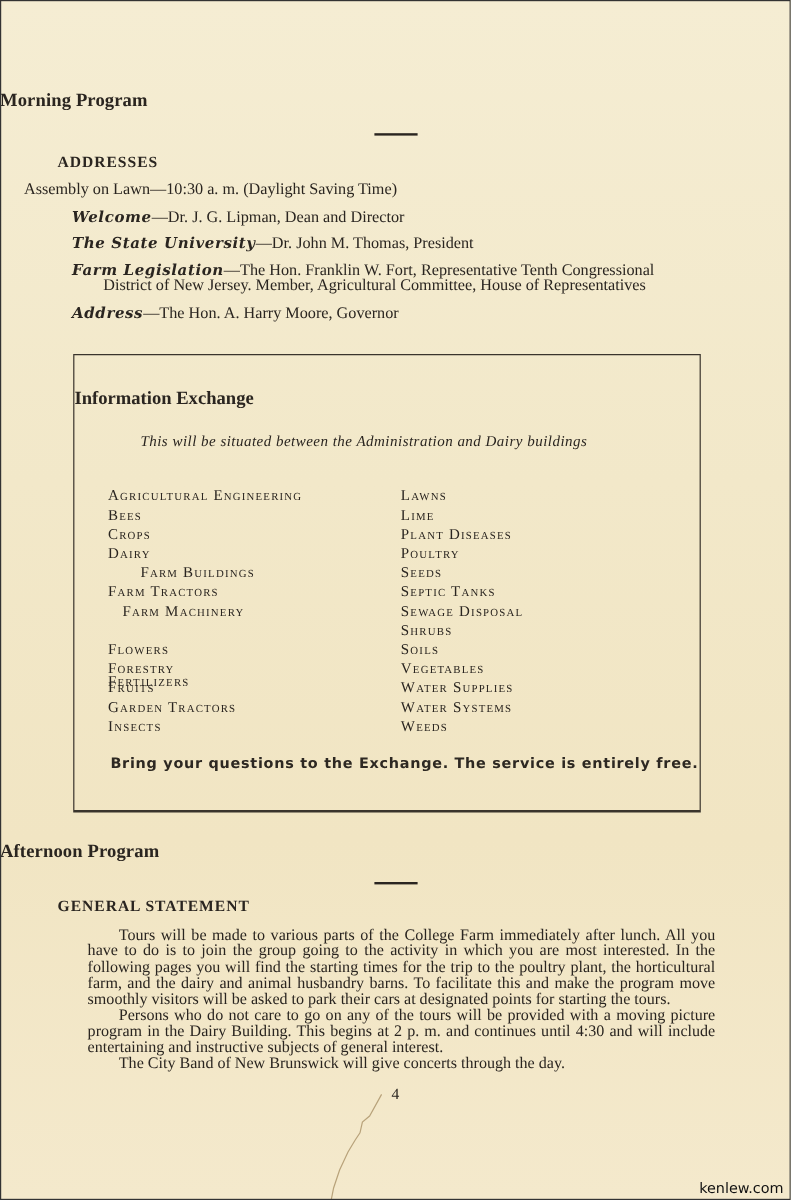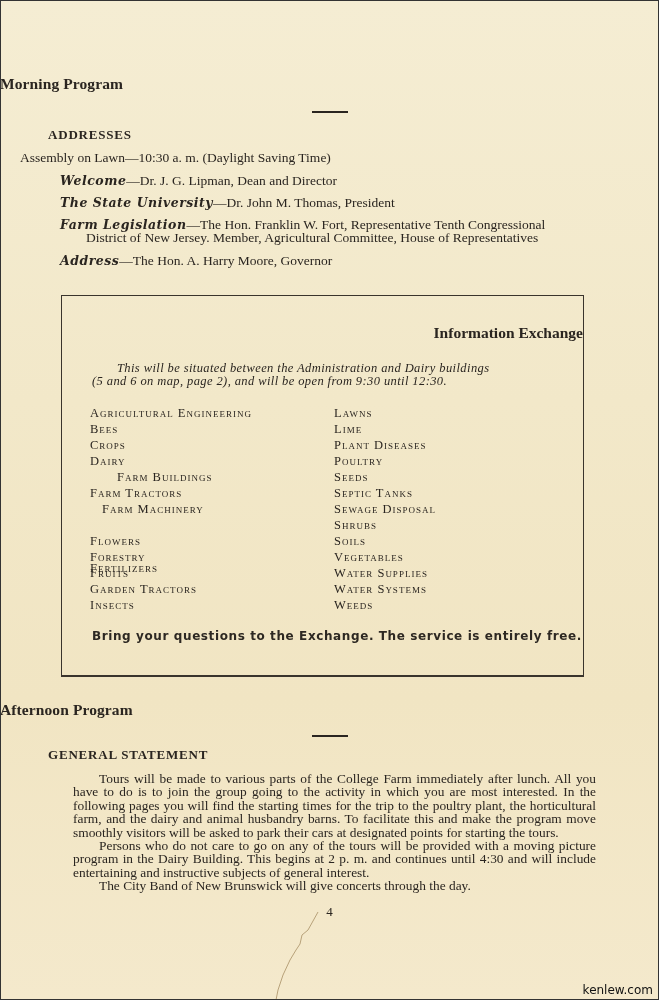--- a/index.html
+++ b/index.html
@@ -18,21 +18,21 @@
   .h-main { font-weight: bold; font-size: 15.5px; letter-spacing: 0.1px; }
   .rule { position: absolute; height: 2px; background: #2a2520; width: 36px; }
   .h-caps { font-weight: bold; font-size: 13px; letter-spacing: 0.8px; padding-left: 48px; }
   .line { position: absolute; left: 60px; font-size: 13.5px; white-space: nowrap; }
   .line i { font-family: "DejaVu Serif", serif; font-weight: bold; font-style: italic; font-size: 12.5px; letter-spacing: 0.5px; }
   .indent { position: absolute; left: 86px; font-size: 13.5px; white-space: nowrap; }
   .box {
     position: absolute; left: 61px; top: 295px; width: 521px; height: 379px;
     border: 1.5px solid #3a342c; border-bottom-width: 2px;
   }
-  .box-title { position: absolute; left: 0; width: 100%; top: 28px; text-align: right; font-weight: bold; font-size: 15.5px; }
+  .box-title { position: absolute; left: 0; width: 100%; top: 28px; text-align: left; font-weight: bold; font-size: 15.5px; }
   .box-intro { position: absolute; left: 0; width: 100%; font-style: italic; font-size: 12.5px; letter-spacing: 0.4px; }
   .topic { position: absolute; font-size: 12.5px; font-variant: small-caps; letter-spacing: 1px; white-space: nowrap; }
   .box-foot { position: absolute; left: 30px; top: 333px; font-family: "DejaVu Sans", sans-serif; font-size: 12px; letter-spacing: 0.6px; font-weight: bold; color: #2d2822; white-space: nowrap; }
   .para { position: absolute; left: 57px; width: 523px; font-size: 13.4px; line-height: 13.4px; text-align: justify; margin-left: 16px; }
   .para p { margin: 0; text-indent: 26px; }
   .page-num { position: absolute; left: 0; width: 659px; top: 904px; text-align: center; font-size: 13px; }
   .crease { position: absolute; left: 0; top: 0; pointer-events: none; }
   .watermark { position: absolute; right: 6px; bottom: 3px; font-family: "DejaVu Sans", sans-serif; font-size: 12px; color: #111; }
 </style>
 </head>
@@ -47,21 +47,20 @@
 
 <div class="line" style="top:173px"><i>Welcome</i><span>—Dr. J. G. Lipman, Dean and Director</span></div>
 <div class="line" style="top:195px"><i>The State University</i><span>—Dr. John M. Thomas, President</span></div>
 <div class="line" style="top:217px"><i>Farm Legislation</i><span>—The Hon. Franklin W. Fort, Representative Tenth Congressional</span></div>
 <div class="indent" style="top:230px">District of New Jersey.  Member, Agricultural Committee, House of Representatives</div>
 <div class="line" style="top:253px"><i>Address</i><span>—The Hon. A. Harry Moore, Governor</span></div>
 
 <div class="box">
   <div class="box-title">Information Exchange</div>
   <div class="box-intro" style="top:65px; padding-left:55px; box-sizing:border-box">This will be situated between the Administration and Dairy buildings</div>
-  <div class="box-intro" style="top:78px; padding-left:30px; box-sizing:border-box">(5 and 6 on map, page 2), and will be open from 9:30 until 12:30.</div>
   <div id="topics-left">
       <div class="topic" style="left: 28px; top: 110px;">Agricultural Engineering</div>
       <div class="topic" style="left: 28px; top: 126px;">Bees</div>
       <div class="topic" style="left: 28px; top: 142px;">Crops</div>
       <div class="topic" style="left: 28px; top: 158px;">Dairy</div>
       <div class="topic" style="left: 28px; top: 174px; margin-left: 27px;">Farm Buildings</div>
       <div class="topic" style="left: 28px; top: 190px;">Farm Tractors</div>
       <div class="topic" style="left: 40px; top: 206px;">Farm Machinery</div>
       <div class="topic" style="left: 28px; top: 222px; margin-top: 43px;">Fertilizers</div>
       <div class="topic" style="left: 28px; top: 238px;">Flowers</div>

